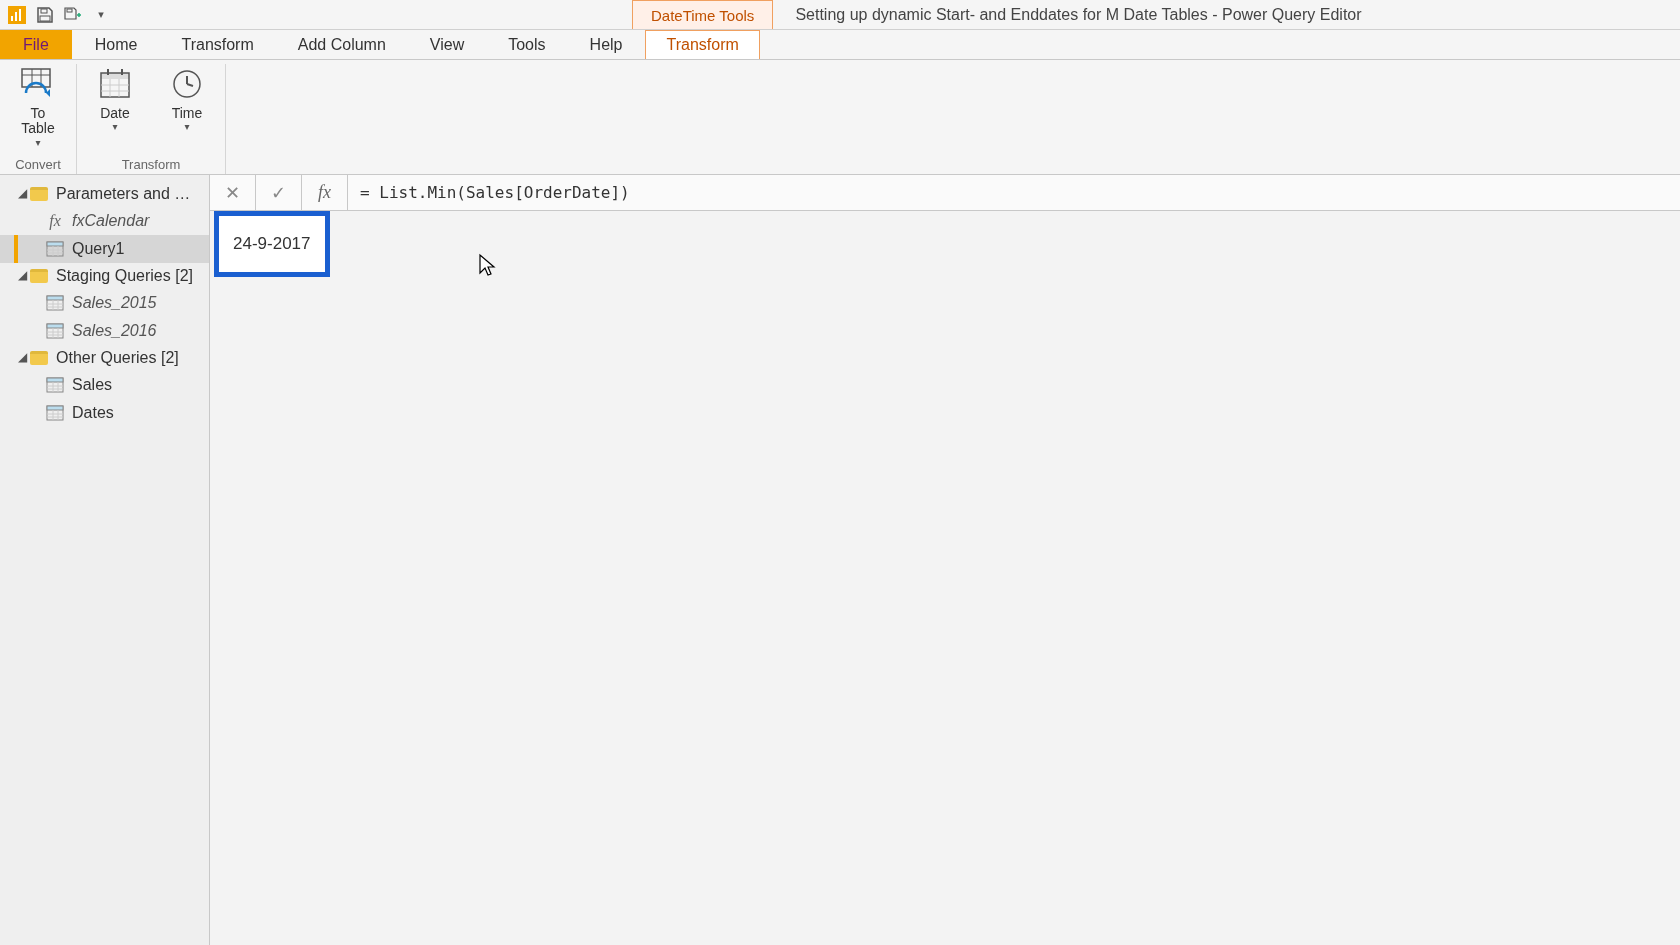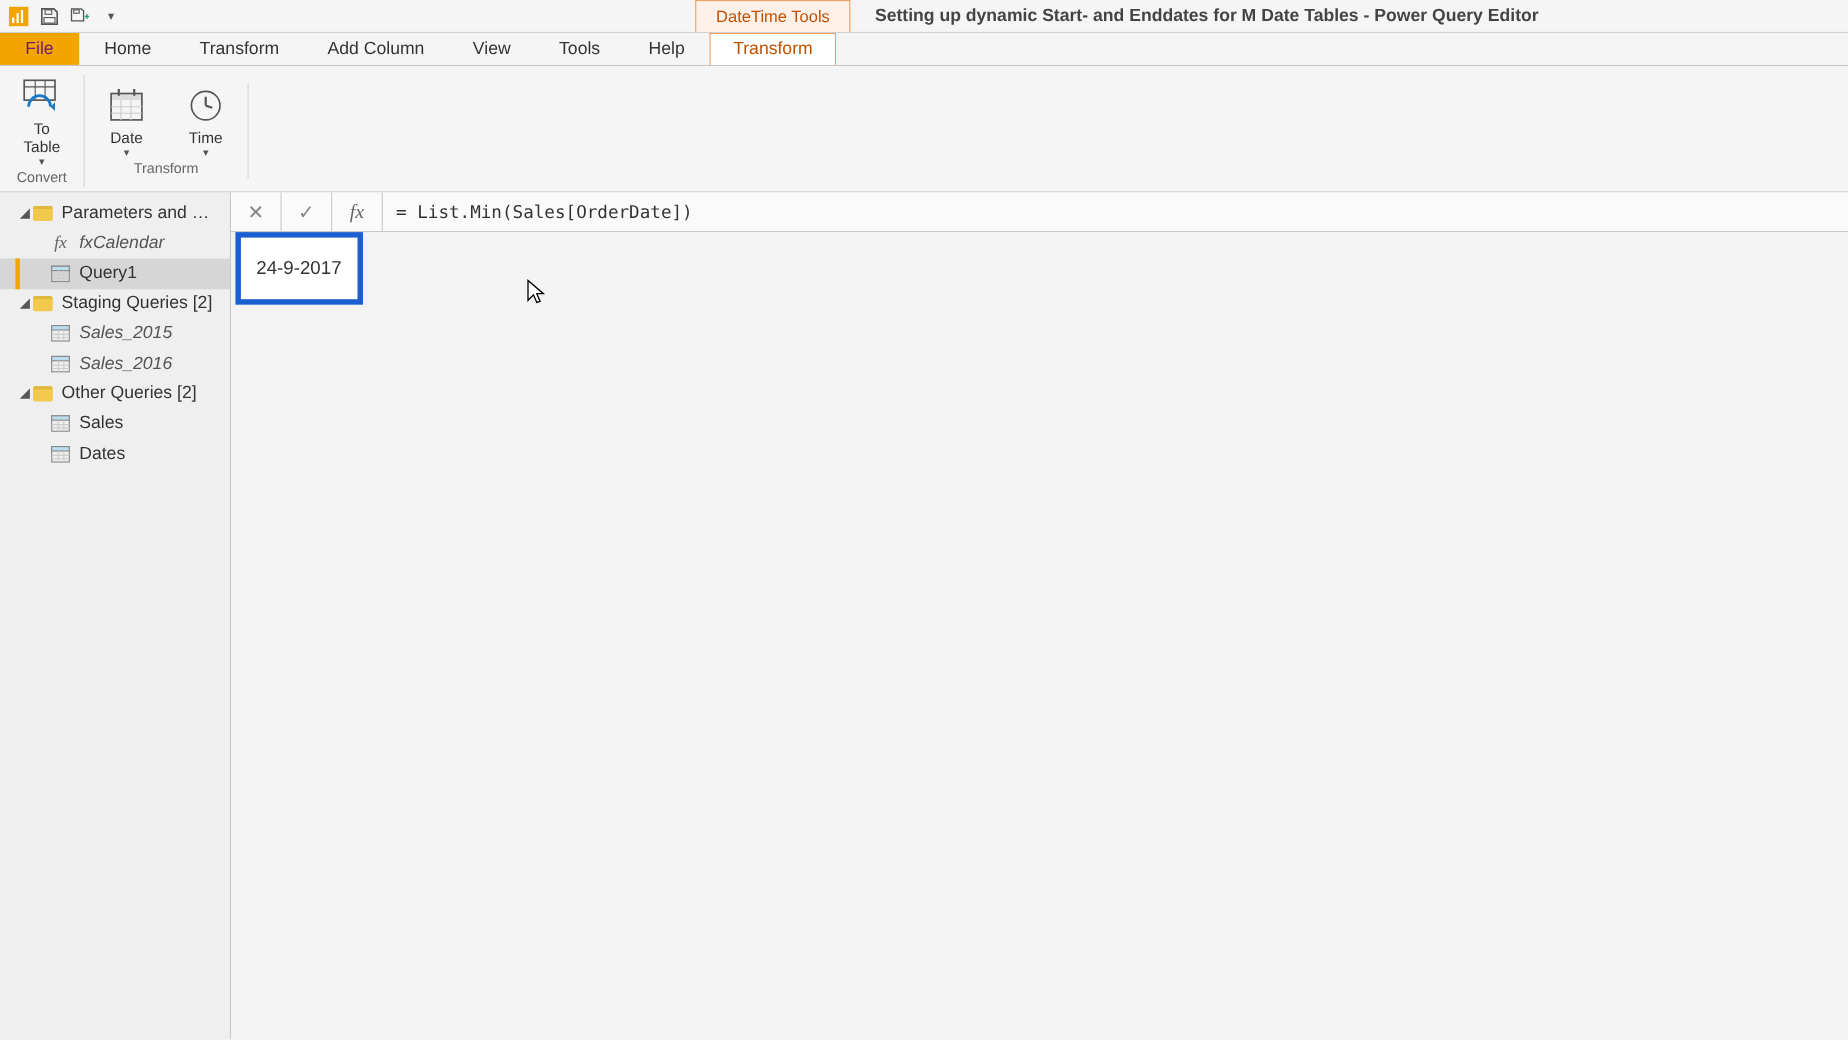--- a/index.html
+++ b/index.html
@@ -3,30 +3,30 @@
 <meta charset="utf-8">
 <style>
   * { box-sizing: border-box; margin: 0; padding: 0; font-family: "Segoe UI", Tahoma, sans-serif; }
   body { background: #f3f3f3; width: 1680px; height: 945px; overflow: hidden; font-size: 15px; color: #333; }
 
   
   .title-bar { height: 30px; background: #f5f5f5; border-bottom: 1px solid #d0d0d0; display: flex; align-items: center; }
   .qat { display: flex; align-items: center; gap: 6px; padding-left: 6px; }
   .qat-icon { width: 22px; height: 22px; display: flex; align-items: center; justify-content: center; }
   .context-tab-label { margin-left: 520px; height: 100%; padding: 0 18px; display: flex; align-items: center; background: #fff0e8; border: 1px solid #f0a060; border-bottom: none; color: #c05000; font-size: 15px; }
-  .window-title { margin-left: 22px; font-size: 16px; color: #444; font-weight: bold; }
+  .window-title { margin-left: 22px; font-size: 16px; color: #444; }
 
   
   .tab-row { height: 30px; background: #f5f5f5; display: flex; border-bottom: 1px solid #c8c8c8; }
   .tab { padding: 0 20px; display: flex; align-items: center; font-size: 16px; border: 1px solid transparent; border-bottom: none; margin-right: 2px; cursor: pointer; }
   .tab-file { background: #f2a400; color: #701a75; padding: 0 22px; }
   .tab-context { background: #fff; border-color: #f0a060; color: #c05000; margin-left: 0; }
 
   
-  .ribbon { height: 115px; background: #f5f5f5; border-bottom: 1px solid #c8c8c8; display: flex; padding-top: 4px; align-items: center; }
+  .ribbon { height: 115px; background: #f5f5f5; border-bottom: 1px solid #c8c8c8; display: flex; padding-top: 4px; }
   .ribbon-group { display: flex; flex-direction: column; align-items: center; padding: 0 10px; border-right: 1px solid #d5d5d5; }
   .ribbon-buttons { display: flex; gap: 16px; }
   .ribbon-btn { display: flex; flex-direction: column; align-items: center; width: 56px; cursor: pointer; }
   .ribbon-btn .icon-box { width: 40px; height: 40px; display: flex; align-items: center; justify-content: center; }
   .ribbon-btn .label { font-size: 14px; text-align: center; line-height: 1.1; margin-top: 2px; }
   .grp-title { margin-top: auto; font-size: 13px; color: #666; padding-bottom: 2px; }
 
   
   .main { display: flex; height: calc(945px - 30px - 30px - 115px); }
   .queries-panel { width: 210px; background: #efefef; border-right: 1px solid #c8c8c8; }

